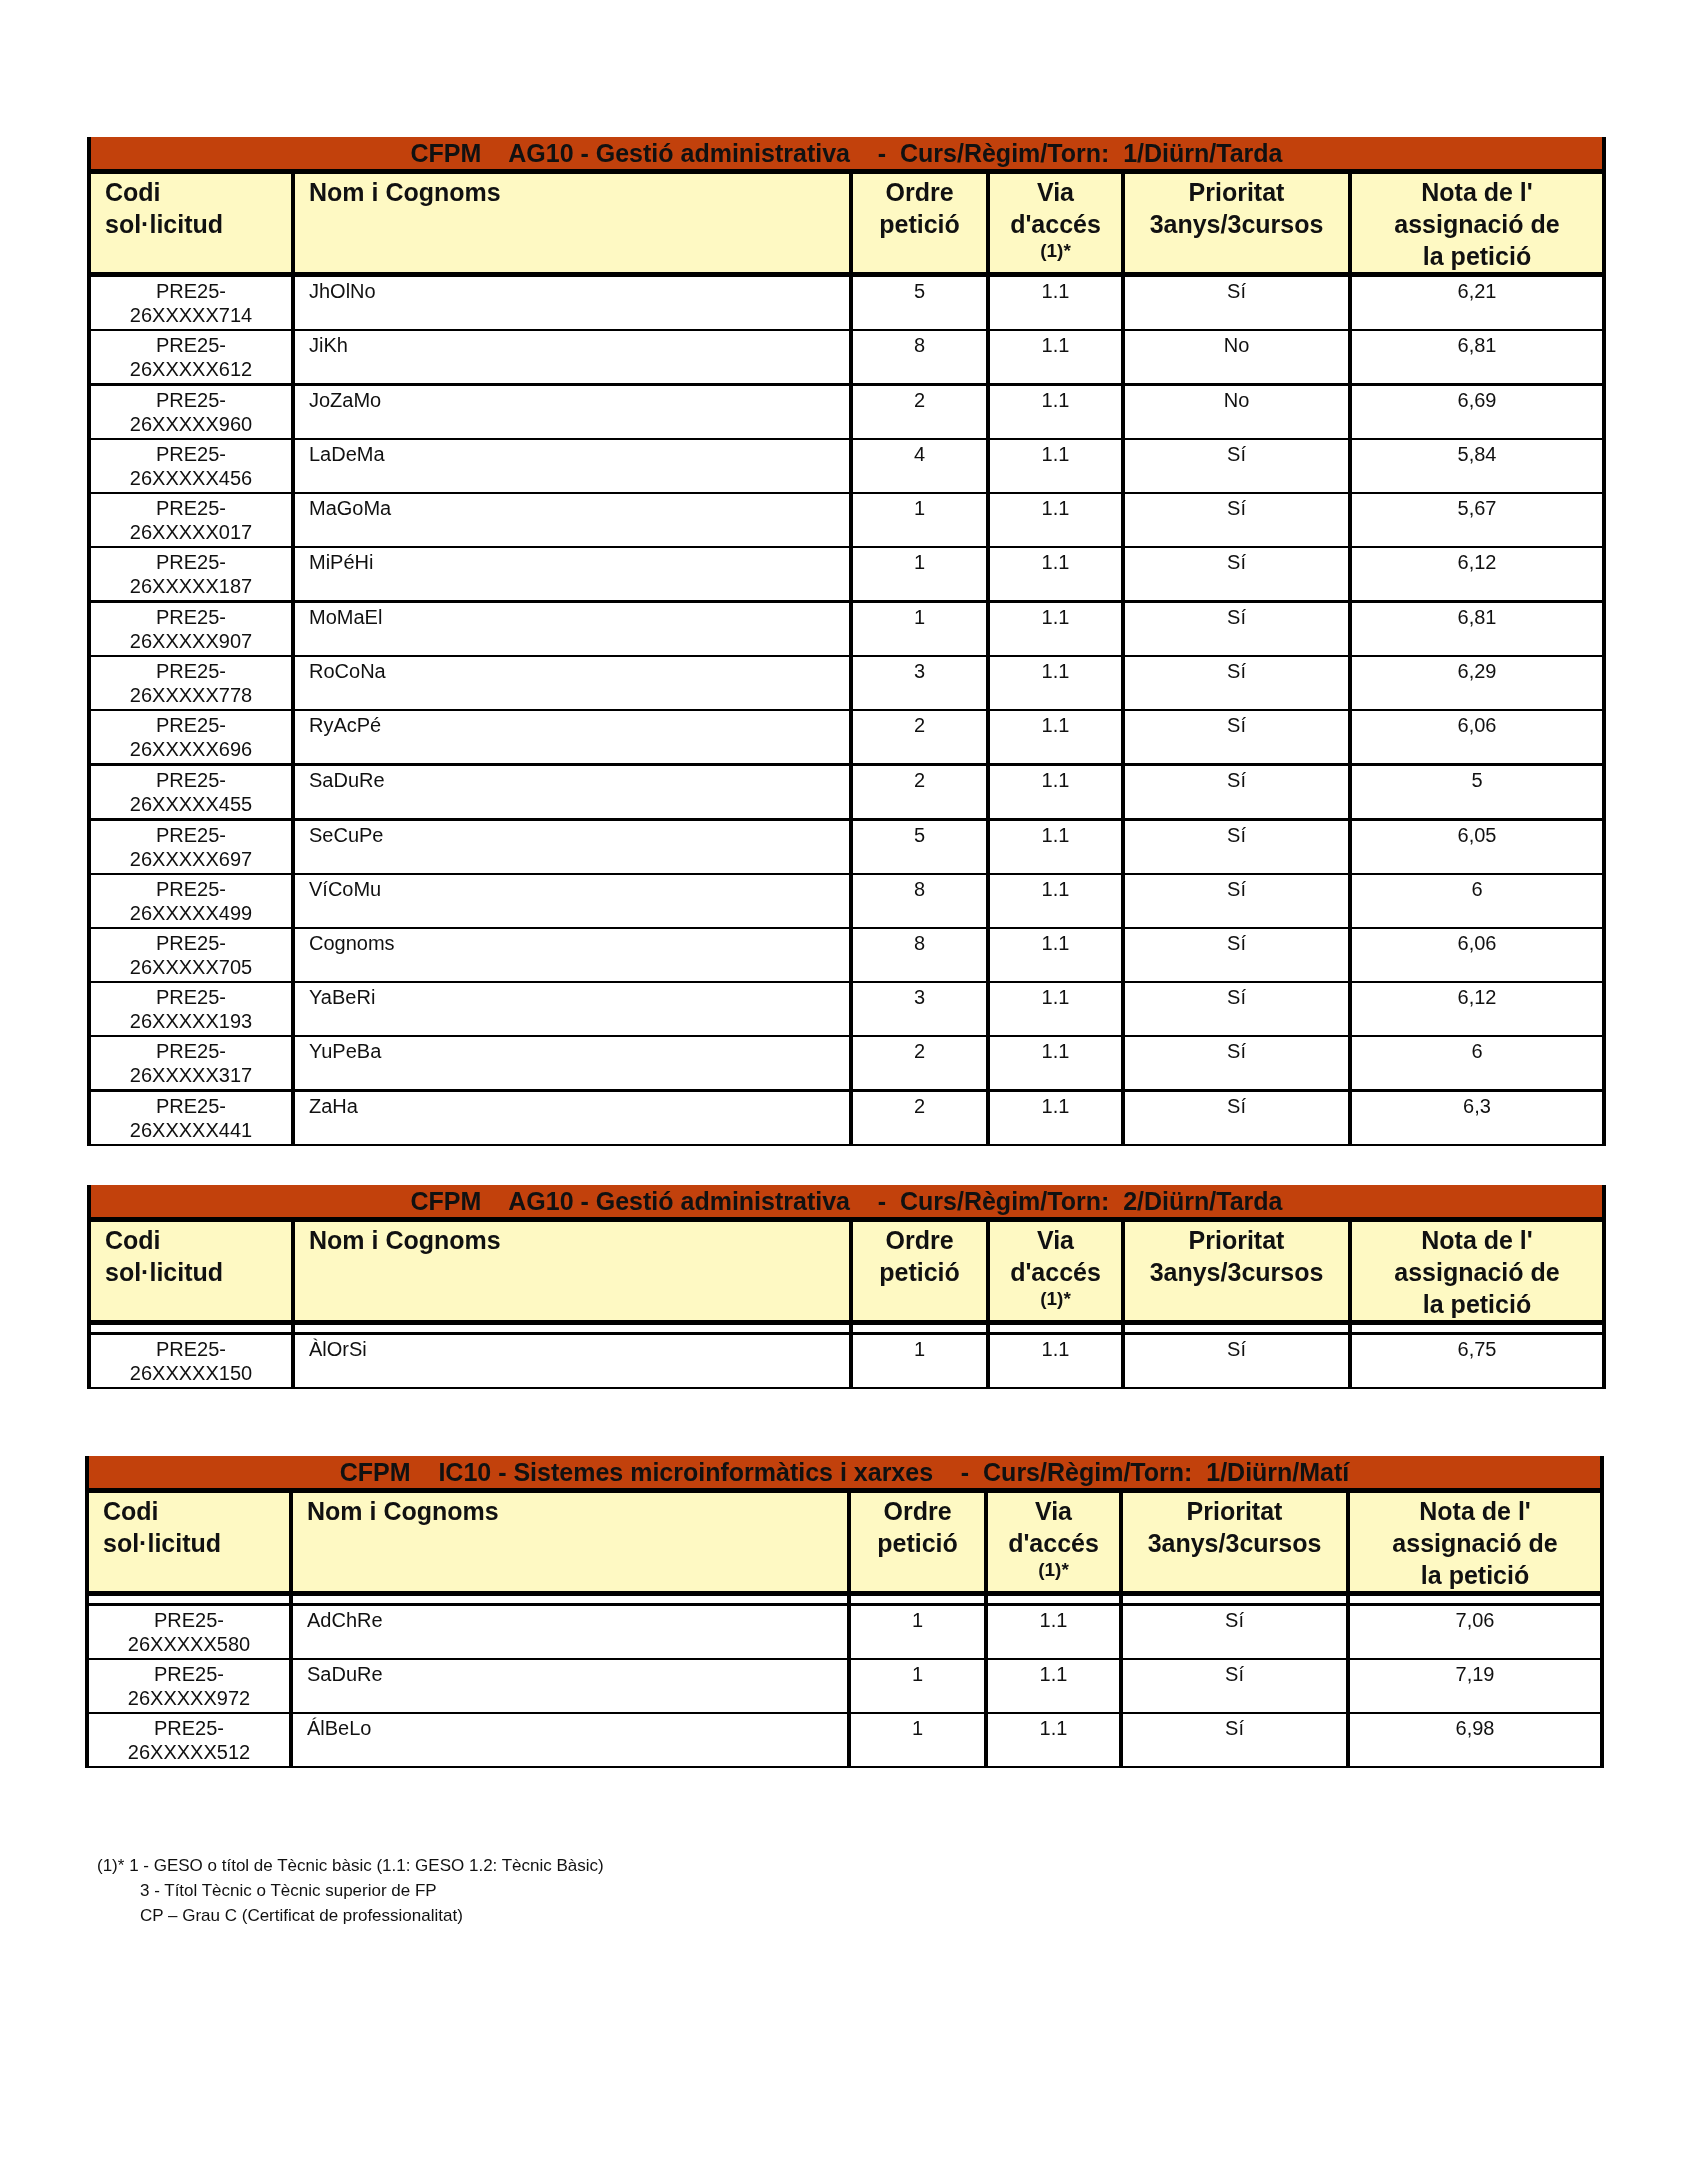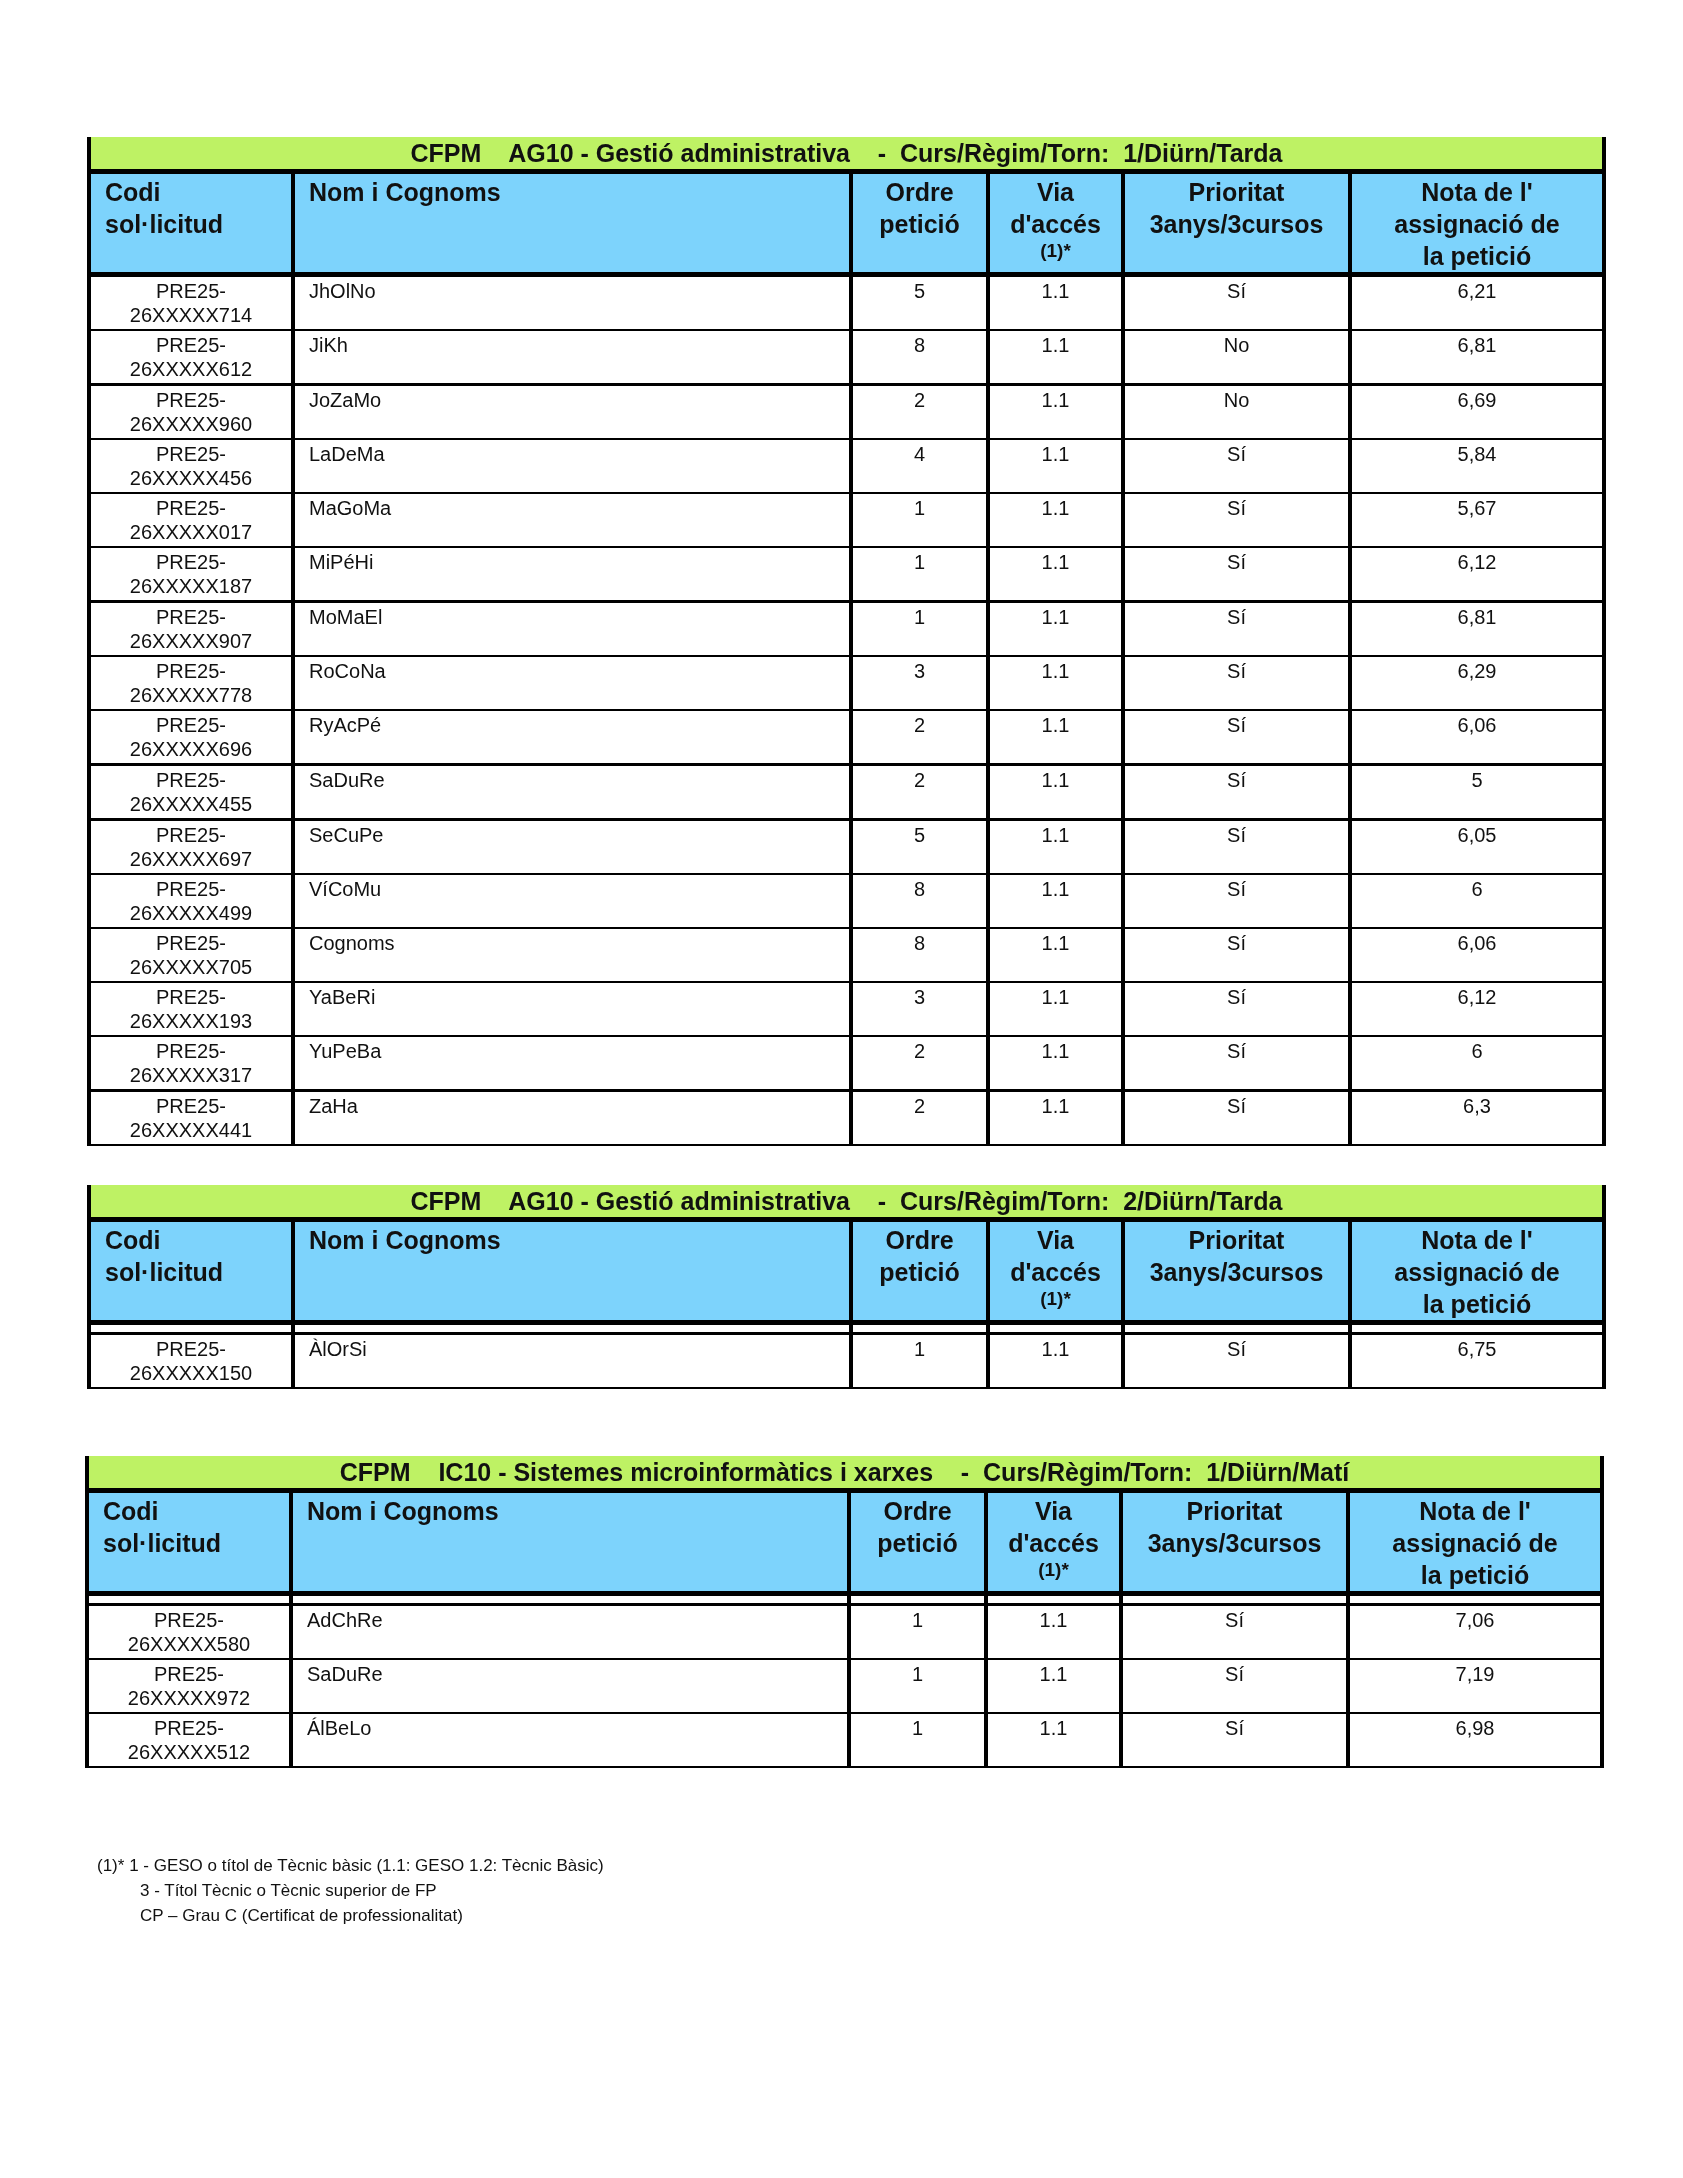--- a/index.html
+++ b/index.html
@@ -1,25 +1,25 @@
 <!DOCTYPE html>
 <html><head>
 <meta charset="utf-8">
 <style>
   html, body { margin: 0; padding: 0; background: #ffffff; }
   body { width: 1683px; height: 2178px; position: relative; font-family: "Liberation Sans", sans-serif; color: #111; }
   .tbl { position: absolute; left: 87px; width: 1515px; border-collapse: collapse; table-layout: fixed; }
   .tbl td, .tbl th { padding: 0; }
   .title-row td {
-    background: #bef264; height: 32px; text-align: center; font-weight: bold; font-size: 25px;
+    background: #c2410c; height: 32px; text-align: center; font-weight: bold; font-size: 25px;
     border-left: 4px solid #000; border-right: 4px solid #000; border-bottom: 5px solid #000;
     white-space: pre; line-height: 32px;
   }
   .head-row th {
-    background: #7dd3fc; font-weight: bold; font-size: 25px; line-height: 32px; vertical-align: top;
+    background: #fef9c3; font-weight: bold; font-size: 25px; line-height: 32px; vertical-align: top;
     border-left: 4px solid #000; border-right: 4px solid #000; border-bottom: 5px solid #000;
     height: 95px; padding-top: 2px;
   }
   .head-row th.left { text-align: left; padding-left: 14px; }
   .head-row th.center { text-align: center; }
   .head-row .sub { display: block; font-size: 19px; line-height: 22px; }
   .gap-row td { height: 7px; border-left: 4px solid #000; border-right: 4px solid #000; border-bottom: 3px solid #000; }
   .data-row td {
     height: 50px; font-size: 20px; line-height: 24px; vertical-align: top;
     border-left: 4px solid #000; border-right: 4px solid #000; border-bottom: 2px solid #000;

